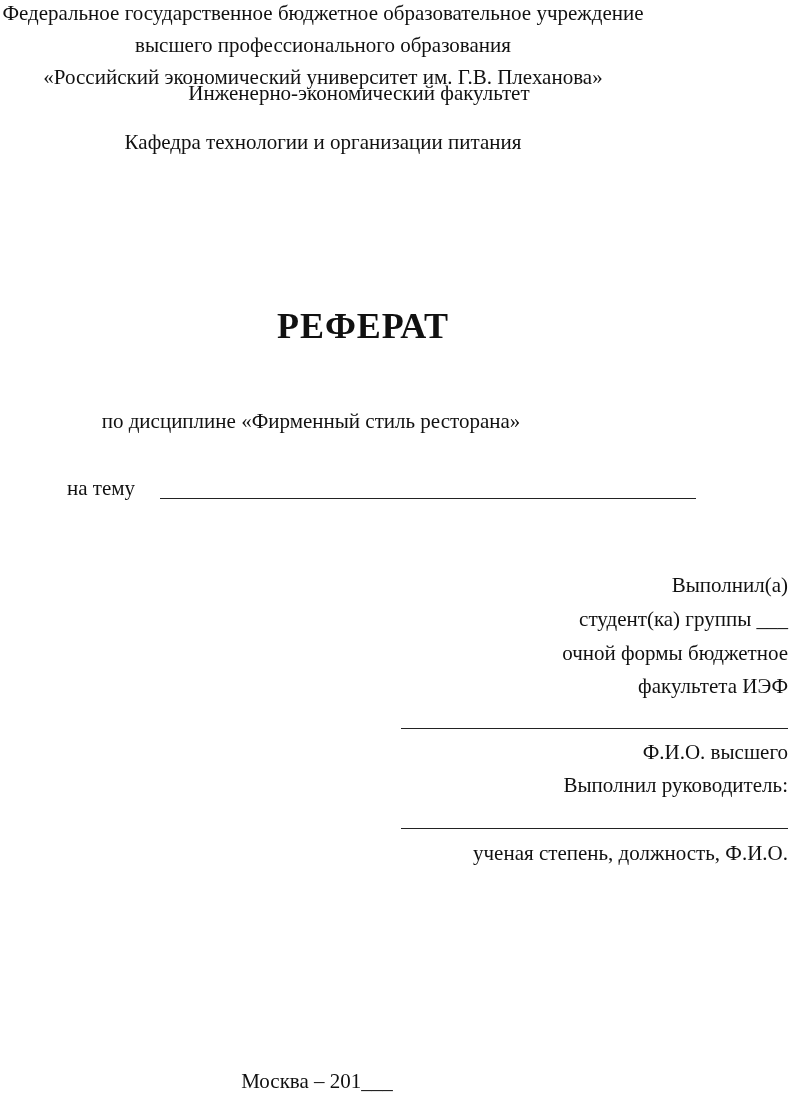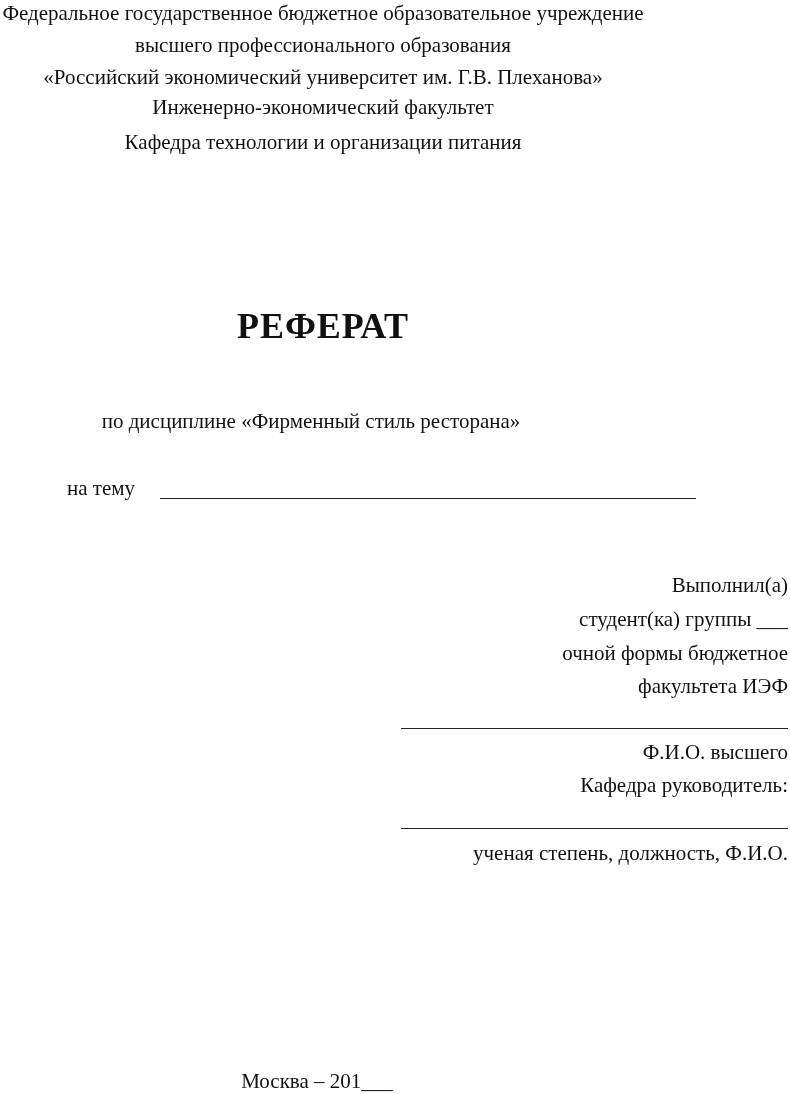--- a/index.html
+++ b/index.html
@@ -12,42 +12,42 @@
   .rule { position: absolute; height: 0; border-top: 1.3px solid #222; }
 </style>
 </head>
 <body>
 
 <div>
 
   <div class="line center" style="top:0px;">Федеральное государственное бюджетное образовательное учреждение</div>
   <div class="line center" style="top:32px;">высшего профессионального образования</div>
   <div class="line center" style="top:64px;">«Российский экономический университет им. Г.В. Плеханова»</div>
-  <div class="line center" style="top:94px;">Инженерно-экономический факультет</div>
+  <div class="line center" style="top:80px;padding-left:36px;">Инженерно-экономический факультет</div>
   <div class="line center" style="top:129px;">Кафедра технологии и организации питания</div>
 
-  <div class="line center title" style="top:306px;">РЕФЕРАТ</div>
+  <div class="line center title" style="top:306px;padding-left:40px;">РЕФЕРАТ</div>
 
   <div class="line center" style="top:408px; left:-12px;">по дисциплине «Фирменный стиль ресторана»</div>
 
   <div class="line" style="top:475px; left:67px;">на тему</div>
   <div class="rule" style="top:498px; left:160px; width:536px;">
     <span></span>
   </div>
 
   <div class="line right" style="top:572px;">Выполнил(а)</div>
   <div class="line right" style="top:606px;">студент(ка) группы ___</div>
   <div class="line right" style="top:640px;">очной формы бюджетное</div>
   <div class="line right" style="top:673px;">факультета ИЭФ</div>
 
   <div class="rule" style="top:728px; left:401px; width:387px;">
     <span></span>
   </div>
   <div class="line right" style="top:739px;">Ф.И.О. высшего</div>
-  <div class="line right" style="top:772px;">Кафедра руководитель:</div>
+  <div class="line right" style="top:772px;">Выполнил руководитель:</div>
 
   <div class="rule" style="top:828px; left:401px; width:387px;">
     <span></span>
   </div>
   <div class="line right" style="top:840px;">ученая степень, должность, Ф.И.О.</div>
 
   <div class="line center" style="top:1068px; left:-6px;">Москва – 201___</div>
 </div>
 
 </body></html>

